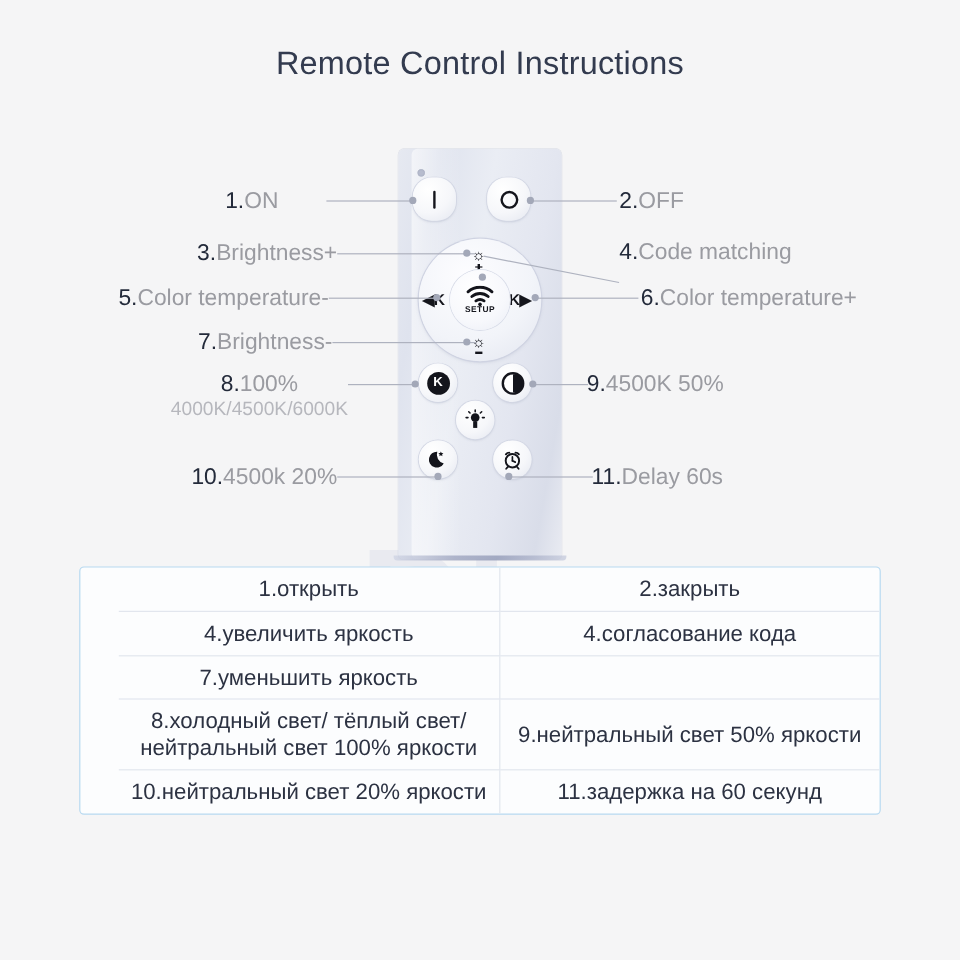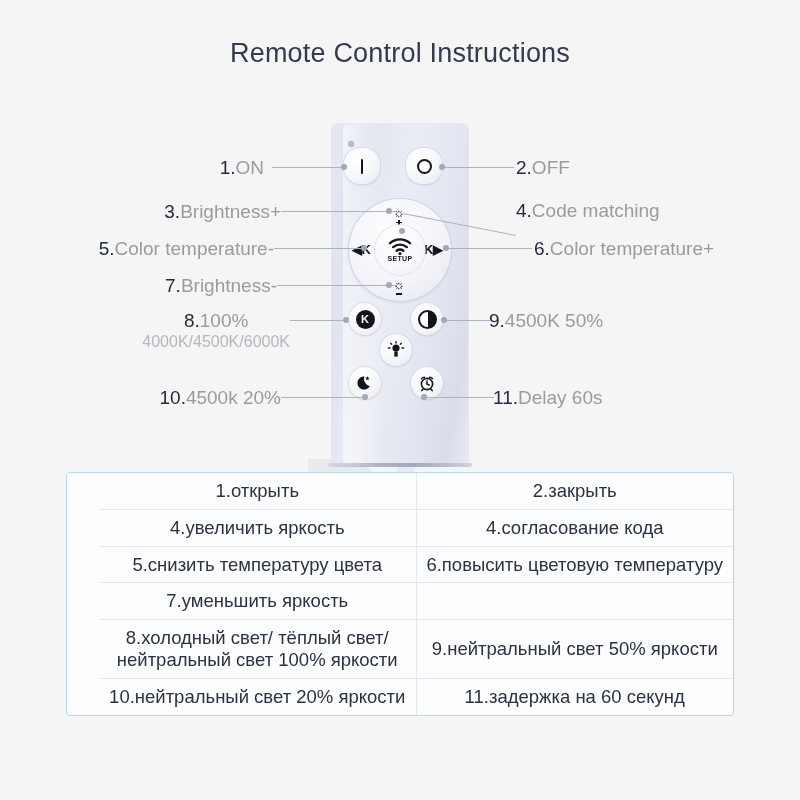--- a/index.html
+++ b/index.html
@@ -378,21 +378,21 @@
   <div class="lead" style="left:444px; top:320px; width:46px;"></div>
   <div class="lead-dot" style="left:441px; top:317px;"></div>
 
   <div class="lead" style="left:281px; top:397px; width:86px;"></div>
   <div class="lead-dot" style="left:362px; top:394px;"></div>
 
   <div class="lead" style="left:424px; top:397px; width:70px;"></div>
   <div class="lead-dot" style="left:421px; top:394px;"></div>
 </div>
 
-<div class="callout left" style="right:536px; top:157px;margin-left:27px;">
+<div class="callout left" style="right:568px; top:157px;margin-left:27px;">
   <span class="num">1.</span><span>ON</span>
 </div>
 <div class="callout left" style="right:519px; top:201px;">
   <span class="num">3.</span><span>Brightness+</span>
 </div>
 <div class="callout left" style="right:526px; top:238px;">
   <span class="num">5.</span><span>Color temperature-</span>
 </div>
 <div class="callout left" style="right:523px; top:275px;">
   <span class="num">7.</span><span>Brightness-</span>
@@ -424,24 +424,20 @@
 <div id="translation-table">
   <table>
     <tbody>
       <tr>
         <td>1.открыть</td>
         <td>2.закрыть</td>
       </tr>
       <tr>
         <td>4.увеличить яркость</td>
         <td>4.согласование кода</td>
-      </tr>
-      <tr>
-        <td>5.снизить температуру цвета</td>
-        <td>6.повысить цветовую температуру</td>
       </tr>
       <tr>
         <td>7.уменьшить яркость</td>
         <td class="empty"></td>
       </tr>
       <tr>
         <td>8.холодный свет/ тёплый свет/ нейтральный свет 100% яркости</td>
         <td>9.нейтральный свет 50% яркости</td>
       </tr>
       <tr>

